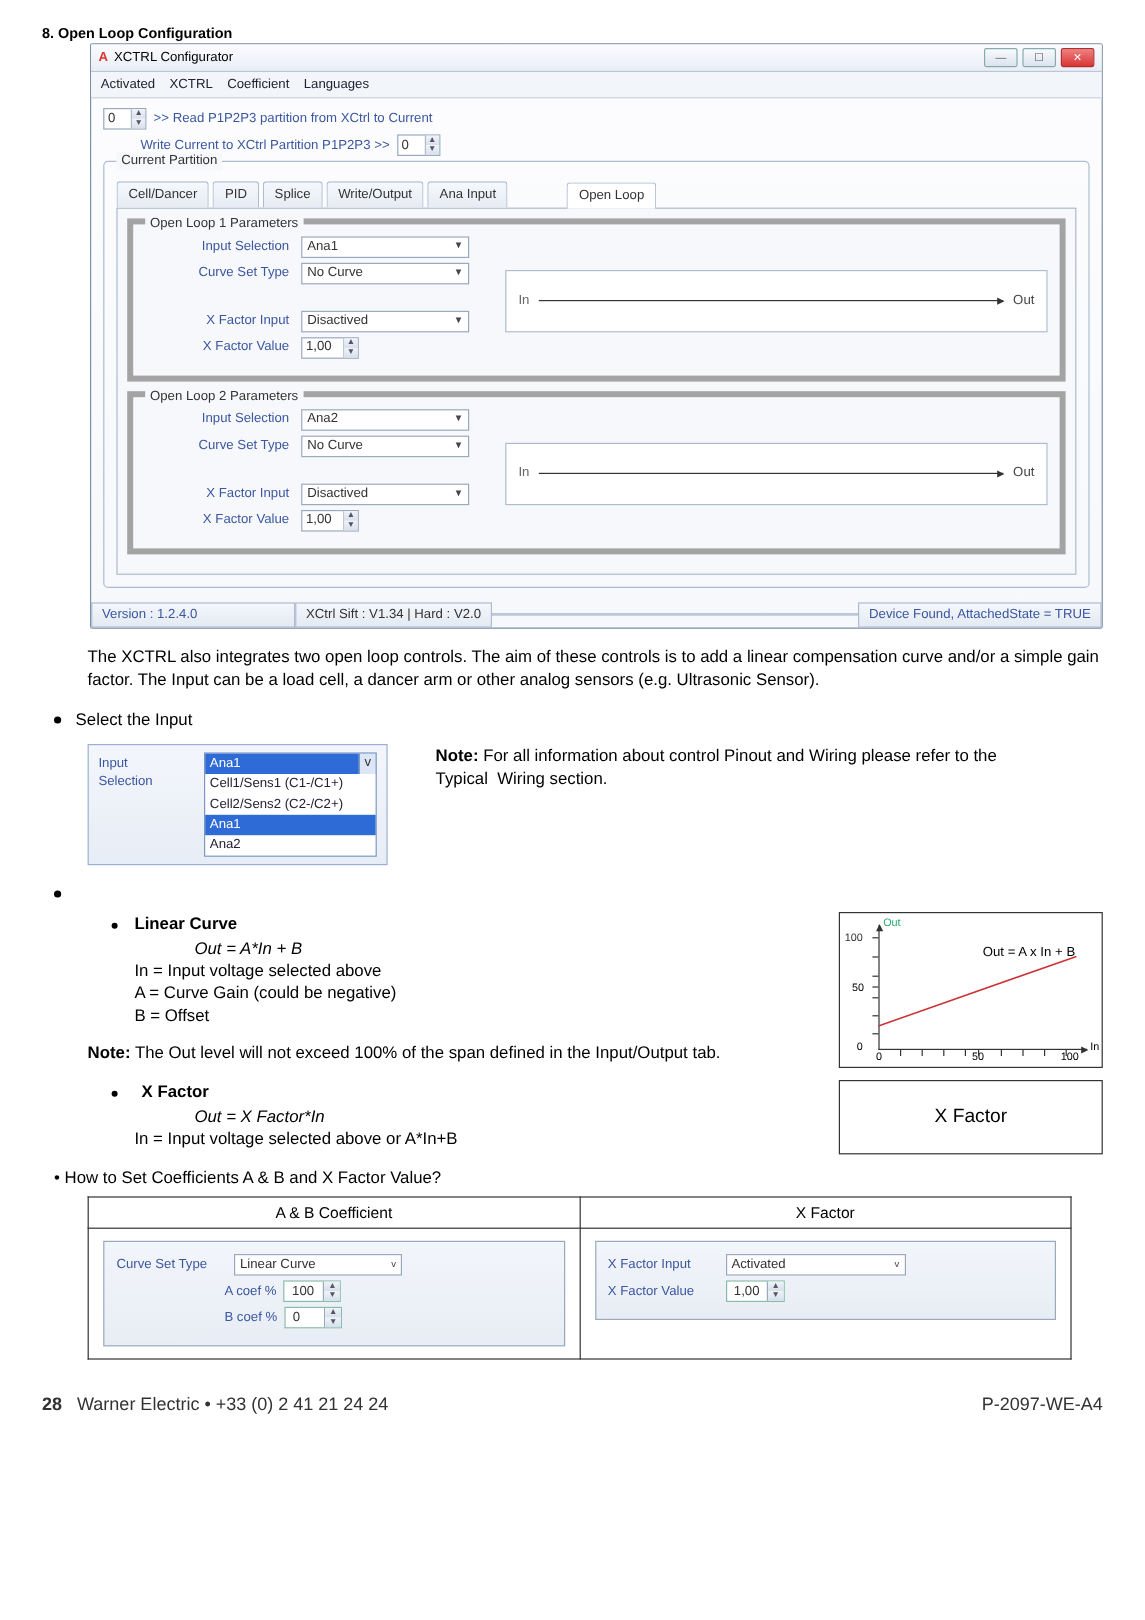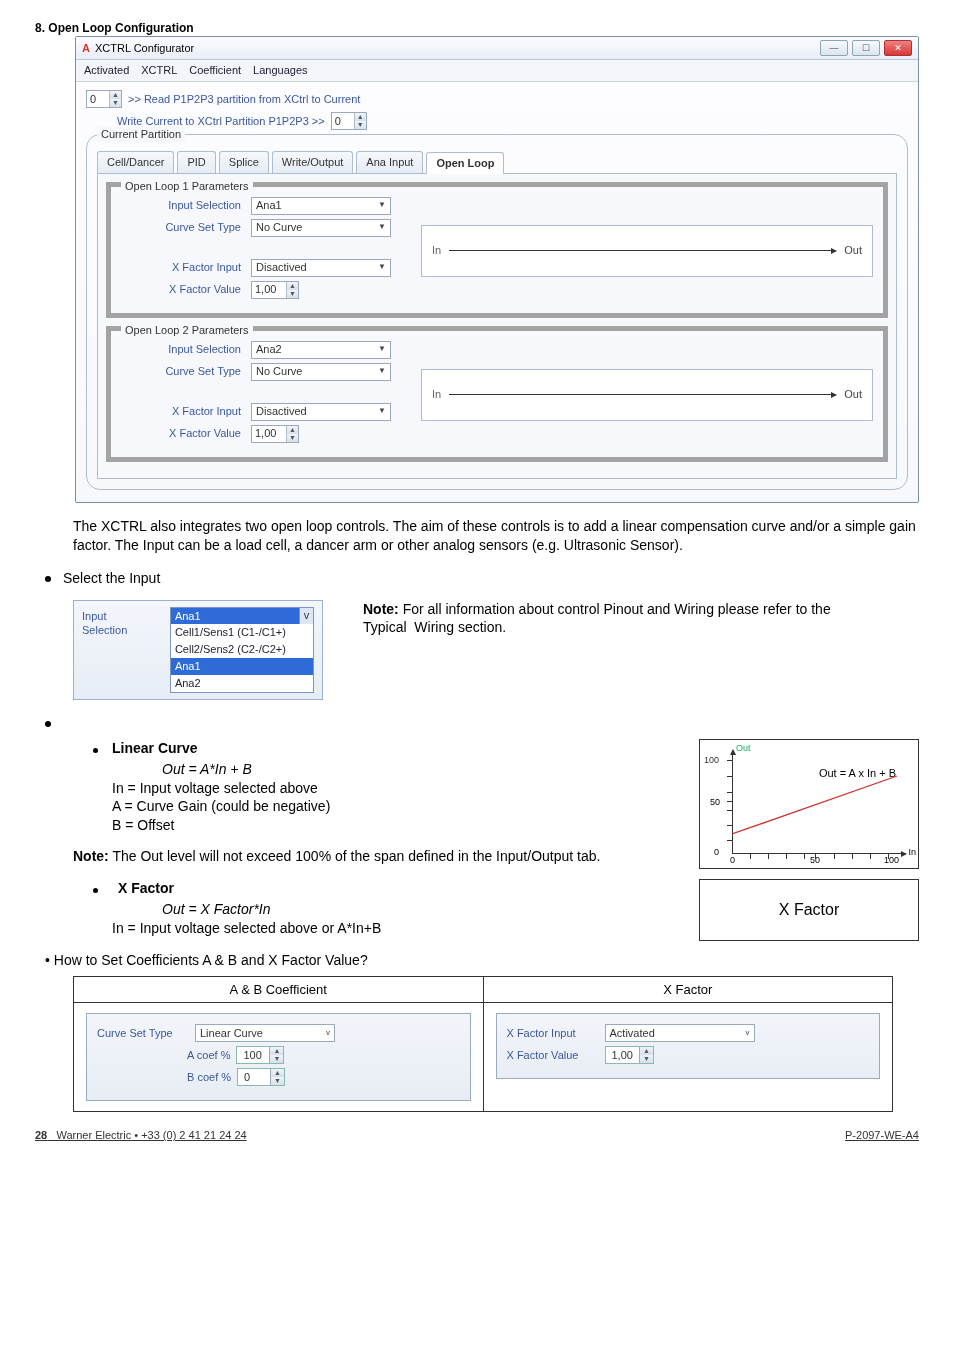--- a/index.html
+++ b/index.html
@@ -41,37 +41,37 @@
   .winbody { padding: 8px 10px 12px 10px; }
   .toprow1, .toprow2 { display: flex; align-items: center; gap: 6px; color: #3b57a0; font-size: 11px; margin-bottom: 4px; }
   .spin {
     display: inline-flex; align-items: center;
     border: 1px solid #9aa9bd; background: #fff; height: 18px;
   }
   .spin .sval { width: 22px; padding: 0 3px; font-size: 11px; color:#333; }
   .spin .arrows { width: 12px; display:flex; flex-direction:column; border-left:1px solid #b0bccb; }
   .spin .arrows span { height:8px; font-size:7px; line-height:7px; text-align:center; color:#556; background:linear-gradient(#f0f4fa,#d8e0ec); }
   .grp {
-    border: 1px solid #adbcd0; border-radius: 14px;
+    border: 1px solid #adbcd0; border-radius: 4px;
     padding: 10px 10px 10px 10px; margin-top: 4px;
     position: relative;
   }
   .grp-title {
     position: absolute; top: -8px; left: 10px;
     background: #f6f8fb; padding: 0 4px;
     font-size: 11px; color: #333;
   }
   .tabs { display: flex; gap: 3px; margin-top: 6px; }
   .tab {
     border: 1px solid #adbcd0; border-bottom: none;
     padding: 3px 9px; font-size: 11px; color:#333;
     background: linear-gradient(#f5f8fc,#e6ecf4);
     border-radius: 3px 3px 0 0;
   }
-  .tab.active { background: #fff; font-weight: bold; position:relative; top:1px; }
+  .tab.active { background: #fff; font-weight: normal; position:relative; top:1px;margin-left:46px; }
   .tabpane { border:1px solid #adbcd0; padding: 8px; background:#f6f8fb; }
   .subgrp { border:5px solid #a3a3a3; padding:10px 10px 10px 10px; position:relative; margin-bottom:8px; }
   .subgrp-title { position:absolute; top:-8px; left:10px; background:#f6f8fb; padding:0 4px; font-size:11px; color:#333; }
   .fld { display:flex; align-items:center; gap:10px; margin-bottom:4px; }
   .fld .lbl { width:120px; text-align:right; color:#3b57a0; font-size:11px; }
   .combo {
     display:flex; align-items:center; justify-content:space-between;
     width:140px; height:18px; border:1px solid #9aa9bd; background:#fff;
     padding:0 4px; font-size:11px; color:#333;
   }
@@ -143,21 +143,21 @@
   .coefftable { border:1px solid #333; border-collapse:collapse; width:820px; margin-left:38px; margin-top:6px; }
   .coefftable th { border:1px solid #333; font-weight:normal; padding:4px; font-size:13px; }
   .coefftable td { border:1px solid #333; padding:10px 12px; vertical-align:top; }
   .coefpanel { border:1px solid #9ab; background:linear-gradient(#f2f5fa,#e8edf5); padding:10px; }
   .coefpanel .r { display:flex; align-items:center; gap:8px; margin-bottom:4px; font-size:11px; color:#3b57a0; }
   .coefpanel .r .l1 { width:90px; text-align:left; }
   .numbox { display:flex; border:1px solid #8ba; background:#fff; height:18px; font-size:11px; }
   .numbox .nv { padding:1px 6px; color:#333; min-width:32px; }
   .numbox .nar { width:14px; border-left:1px solid #9ab; display:flex; flex-direction:column; }
   .numbox .nar span { flex:1; font-size:7px; text-align:center; line-height:7px; background:linear-gradient(#eef3f9,#d6dfea); color:#556; }
-  .footer { display:flex; justify-content:space-between; margin-top:16px; font-size:11px; color:#333;text-decoration:underline; }
+  .footer { display:flex; justify-content:space-between; margin-top:28px; font-size:15px; color:#333; }
   .howto { font-size:14px; margin-left:10px; margin-top:4px; }
   .ytk { position:absolute; width:5px; border-top:1px solid #333; }
   .xtk { position:absolute; height:5px; border-left:1px solid #333; }
 </style>
 </head>
 <body>
 
 <div class="section-title">8.  Open Loop Configuration</div>
 
 <div class="win">
@@ -301,20 +301,26 @@
                 <span class="inlbl">In</span>
                 <span class="arrowline"></span>
                 <span class="outlbl">Out</span>
               </div>
             </div>
           </div>
         </div>
 
       </div>
     </div>
+  </div>
+  <div class="statusbar">
+    <div class="cell ver">Version : 1.2.4.0</div>
+    <div class="cell mid">XCtrl Sift : V1.34  |  Hard : V2.0</div>
+    <div class="spacer"></div>
+    <div class="cell dev">Device Found, AttachedState = TRUE</div>
   </div>
 </div>
 
 <div class="para">The XCTRL also integrates two open loop controls. The aim of these controls is to add a linear compensation curve and/or a simple gain factor. The Input can be a load cell, a dancer arm or other analog sensors (e.g. Ultrasonic Sensor).</div>
 
 <div class="bullet-row">
   <span class="bullet-dot"></span>
   <span>Select the Input</span>
 </div>
 

